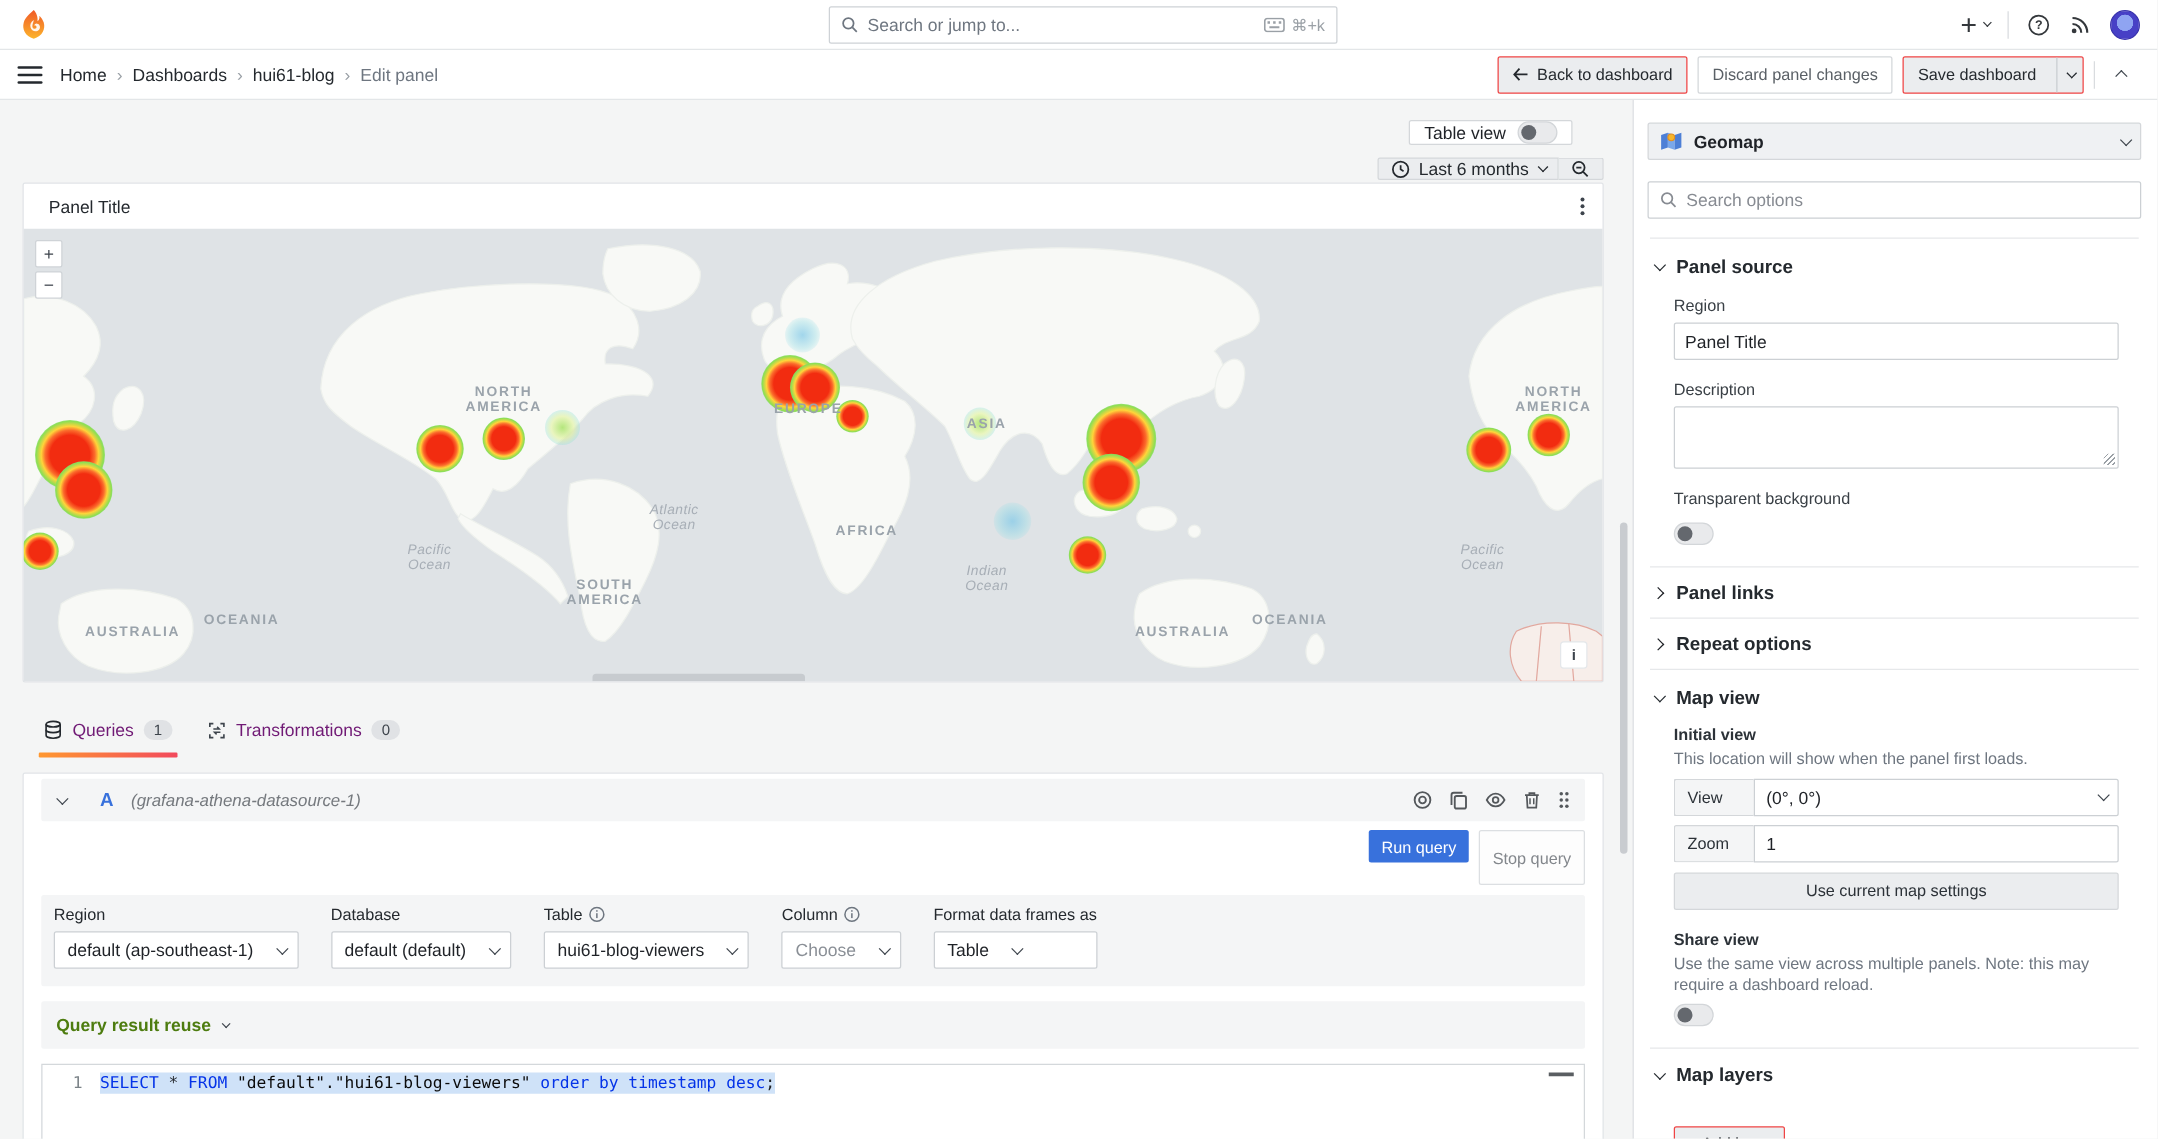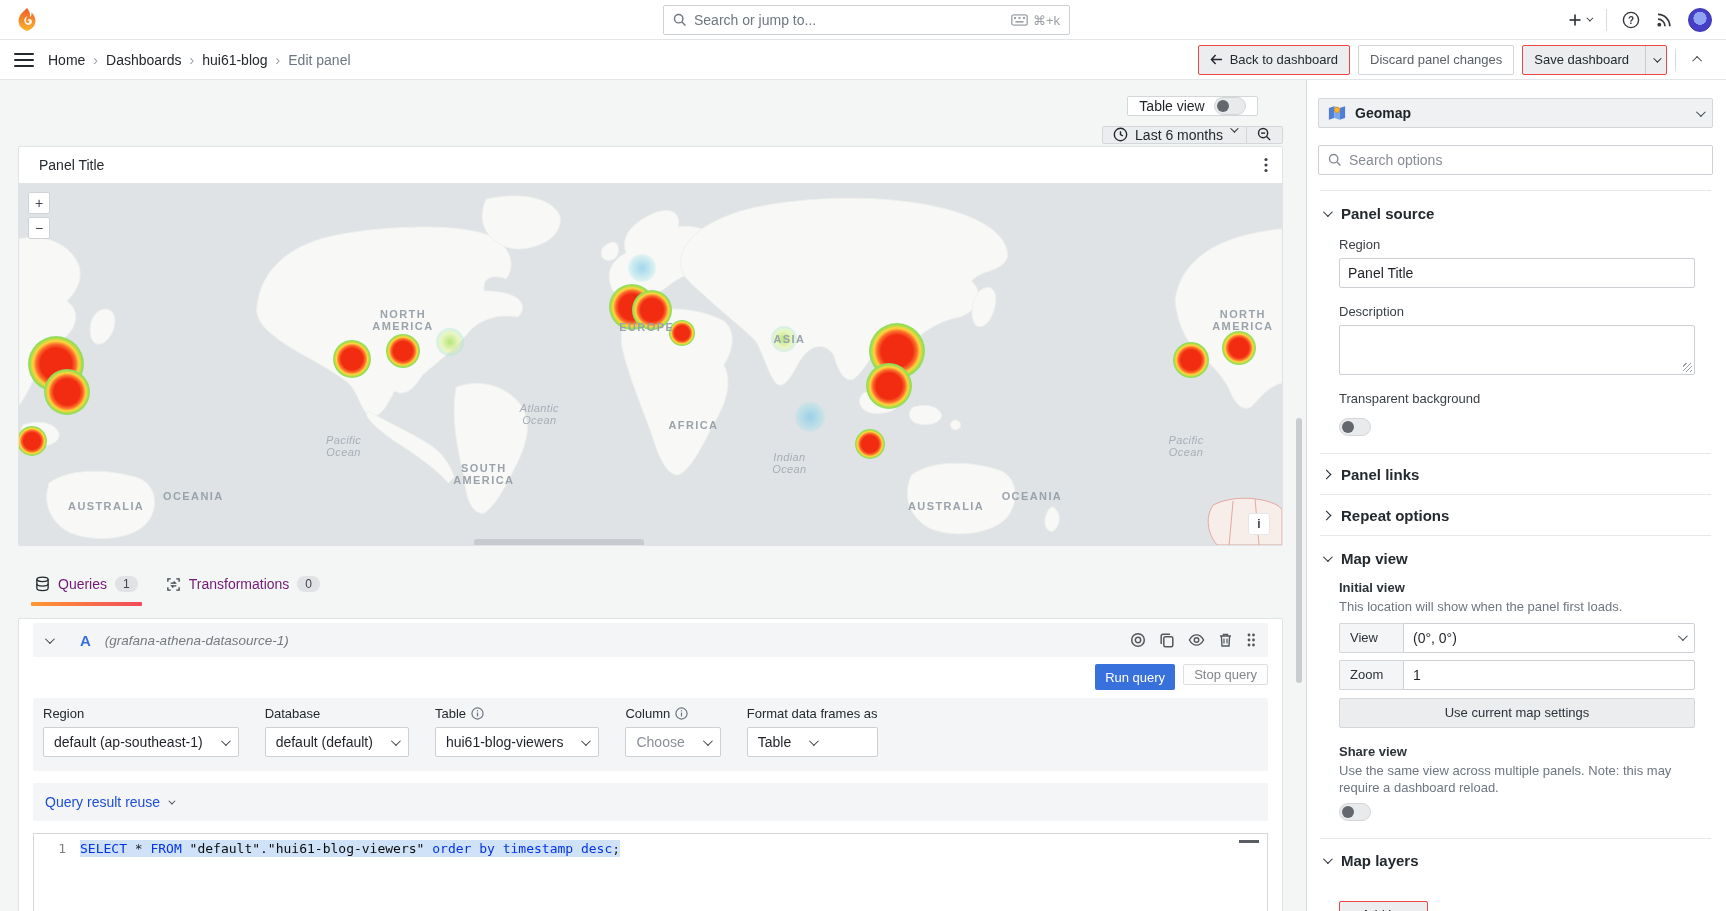--- a/index.html
+++ b/index.html
@@ -36,21 +36,21 @@
   .bc-item.last { color:#6e7680; cursor:default; }
   .bc-sep { color:#9aa0a6; font-size:14px; }
   .nav-actions { margin-left:auto; display:flex; align-items:center; gap:8px; }
   .split-r { display:inline-flex; align-items:center; justify-content:center; align-self:stretch; padding:0 7px; border-left:1px solid #c9cdd1; margin-left:9px; margin-right:-11px; }
   .iconbtn { width:28px; height:28px; display:flex; align-items:center; justify-content:center; color:#3d444c; cursor:pointer; border-radius:2px; }
 
   
   .viz-toolbar { position:absolute; top:96px; right:443px; display:flex; align-items:center; gap:10px; height:19px;flex-direction:column; }
   .tv-box { display:flex; align-items:center; gap:9px; background:#fff; border:1px solid #d4d7da; border-radius:2px; height:32px; padding:0 11px; font-size:14px; }
   .tool-group { display:flex; align-items:stretch; height:32px; }
-  .tool-btn { display:flex; align-items:flex-start; gap:7px; background:#ebedef; border:1px solid #d4d7da; padding:0 10px; font-size:14px; font-weight:500; color:#24292e; cursor:pointer; }
+  .tool-btn { display:flex; align-items:center; gap:7px; background:#ebedef; border:1px solid #d4d7da; padding:0 10px; font-size:14px; font-weight:500; color:#24292e; cursor:pointer; }
   .tool-btn + .tool-btn { border-left:none; }
 
   
   .panel { position:absolute; left:18px; top:146px; width:1265px; height:400px; background:#fff; border:1px solid #e1e4e7; border-radius:2px; display:flex; flex-direction:column; }
   .panel-hd { height:36px; display:flex; align-items:center; padding:0 14px 0 20px; font-size:14px; color:#24292e; }
   .panel-hd .kebab { margin-left:auto; cursor:pointer; }
   .map { position:relative; flex:1; background:#dfe3e6; overflow:hidden; }
   .map svg.world { position:absolute; inset:0; width:100%; height:100%; }
   .blob { position:absolute; transform:translate(-50%,-50%); border-radius:50%; }
   .blob.hot { background:radial-gradient(circle, #f22c10 0%, #f22c10 40%, #fb6c2c 50%, #ffd43a 58%, #8ede54 68%, rgba(137,226,214,.55) 80%, rgba(137,226,214,0) 95%); }
@@ -73,28 +73,28 @@
 
   
   .qcard { position:absolute; left:18px; top:618px; width:1265px; height:300px; background:#fff; border:1px solid #e1e4e7; border-radius:2px; padding:4px 14px 0; }
   .qrow { height:34px; background:#f4f5f6; border-radius:2px; display:flex; align-items:center; padding:0 12px; gap:14px; }
   .qrow .refid { color:#3871dc; font-weight:700; font-size:15px; margin-left:14px; cursor:pointer; }
   .qrow .dsname { font-style:italic; color:#75797e; font-size:13.5px; }
   .qrow .acts { margin-left:auto; display:flex; align-items:center; gap:13px; color:#54585c; }
   .qrow .acts > span { cursor:pointer; display:flex; }
   .runrow { display:flex; justify-content:flex-end; gap:8px; margin-top:7px; }
   .btn-blue { display:inline-flex; align-items:center; height:26px; padding:0 10px; background:#3871dc; color:#fff; border:none; border-radius:2px; font-size:13px; font-weight:500; cursor:pointer; font-family:inherit; }
-  .btn-stop { display:inline-flex; align-items:center; height:21px; padding:0 10px; background:#fdfdfd; color:#83878c; border:1px solid #dcdfe2; border-radius:2px; font-size:13px; font-weight:500; cursor:pointer; font-family:inherit; }
+  .btn-stop { display:inline-flex; align-items:center; height:44px; padding:0 10px; background:#fdfdfd; color:#83878c; border:1px solid #dcdfe2; border-radius:2px; font-size:13px; font-weight:500; cursor:pointer; font-family:inherit; }
   .fields { margin-top:8px; background:#f4f5f6; border-radius:2px; padding:8px 10px 14px; display:flex; gap:26px; }
   .qfield { display:flex; flex-direction:column; gap:6px; }
   .qfield .flabel { display:flex; align-items:center; gap:5px; font-size:13px; color:#24292e; }
   .qselect { display:inline-flex; align-items:center; gap:18px; height:30px; background:#fff; border:1px solid #ccd0d4; border-radius:2px; padding:0 10px; font-size:14px; color:#1f2227; cursor:pointer; white-space:nowrap; }
   .qselect .ph { color:#8a8f96; }
   .qselect .chev { color:#3d444c; }
-  .reuse { margin-top:12px; background:#f4f5f6; border-radius:2px; height:38px; display:flex; align-items:center; padding:0 12px; gap:8px; font-size:14px; font-weight:400; color:#1d4ed8; cursor:pointer; }
+  .reuse { margin-top:12px; background:#f4f5f6; border-radius:2px; height:38px; display:flex; align-items:center; padding:0 12px; gap:8px; font-size:14px; font-weight:700; color:#4d7c0f; cursor:pointer; }
   .editor { position:relative; margin-top:12px; border:1px solid #d4d8db; background:#fff; height:85px; display:flex; font-family:"DejaVu Sans Mono","Liberation Mono",monospace; font-size:13px; }
   .editor .gutter { width:46px; text-align:right; padding:7px 14px 0 0; color:#7a8287; }
   .editor .codeline { padding-top:7px; white-space:pre; }
   .editor .sel { background:#cfe2f8; padding:1px 0; }
   .tok-kw { color:#0433e8; }
   .tok-str { color:#0b0b0b; }
   .tok-pl { color:#1f2227; }
   .editor .mini { position:absolute; right:8px; top:6px; width:20px; height:3px; background:#5a5e62; }
 
   .scrollthumb { position:absolute; left:1296px; top:418px; width:6px; height:265px; border-radius:3px; background:#c9ccd0; }

